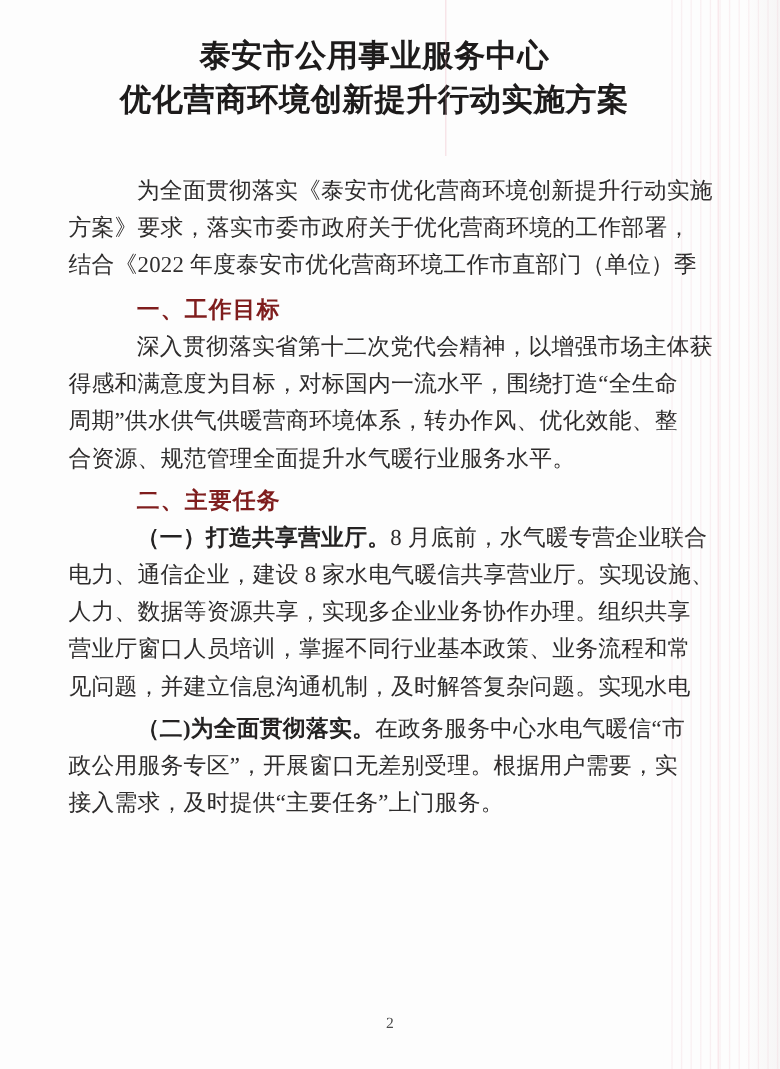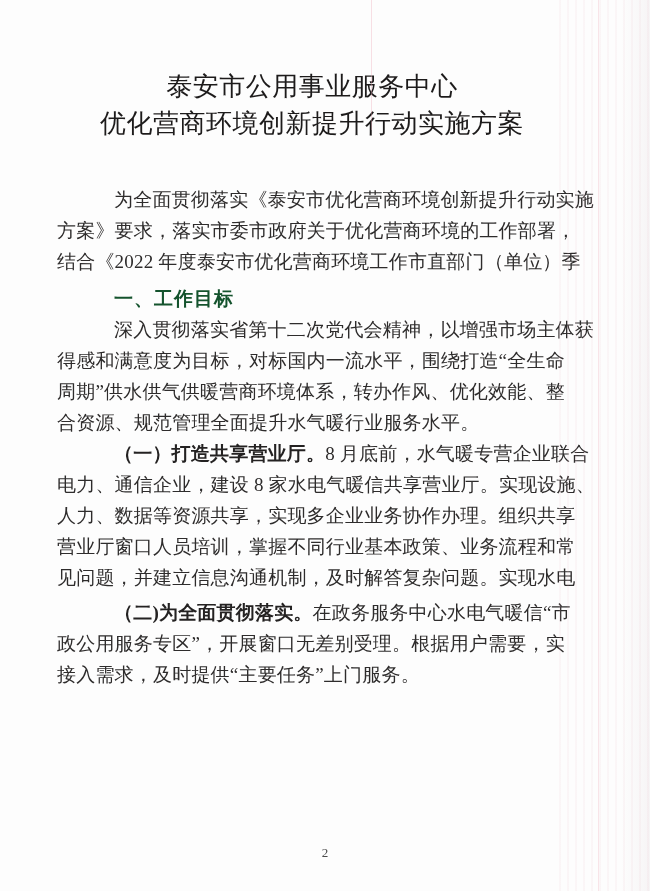--- a/index.html
+++ b/index.html
@@ -45,24 +45,24 @@
   .artifact-line-b {
     position: absolute;
     left: 598px;
     top: 0;
     width: 1px;
     height: 100%;
     background: rgba(236,165,180,0.28);
     pointer-events: none;
   }
   .doc-title {
-    padding-top: 68px;
+    padding-top: 28px;
     padding-right: 26px;
     text-align: center;
-    font-weight: normal;
+    font-weight: bold;
     font-size: 26px;
     line-height: 37px;
     color: #1d1b1b;
     letter-spacing: 0.5px;
   }
   .doc-body {
     margin-top: 42px;
     padding-left: 57px;
     padding-right: 30px;
   }
@@ -71,21 +71,21 @@
     line-height: 31px;
     font-size: 19px;
     white-space: nowrap;
     letter-spacing: 0.2px;
   }
   .indent { padding-left: 57px; }
   .heading {
     font-weight: bold;
     font-family: "Liberation Sans", "DejaVu Sans", sans-serif;
     letter-spacing: 1px;
-    color: #14532d;
+    color: #7f1d1d;
   }
   .sp4 { margin-top: 6px; }
   .sp3 { margin-top: 4px; }
   .lead { font-weight: bold; color: #242222; }
   .page-number {
     position: absolute;
     top: 845px;
     left: 0;
     width: 650px;
     text-align: center;
@@ -113,20 +113,21 @@
     <div class="line">方案》要求，落实市委市政府关于优化营商环境的工作部署，</div>
     <div class="line">结合《2022 年度泰安市优化营商环境工作市直部门（单位）季</div>
 
     <div class="line indent heading sp4">一、工作目标</div>
 
     <div class="line indent">深入贯彻落实省第十二次党代会精神，以增强市场主体获</div>
     <div class="line">得感和满意度为目标，对标国内一流水平，围绕打造“全生命</div>
     <div class="line">周期”供水供气供暖营商环境体系，转办作风、优化效能、整</div>
     <div class="line">合资源、规范管理全面提升水气暖行业服务水平。</div>
 
+    <div class="line indent heading sp3">二、主要任务</div>
 
     <div class="line indent">
       <span class="lead">（一）打造共享营业厅。</span><span>8 月底前，水气暖专营企业联合</span>
     </div>
     <div class="line">电力、通信企业，建设 8 家水电气暖信共享营业厅。实现设施、</div>
     <div class="line">人力、数据等资源共享，实现多企业业务协作办理。组织共享</div>
     <div class="line">营业厅窗口人员培训，掌握不同行业基本政策、业务流程和常</div>
     <div class="line">见问题，并建立信息沟通机制，及时解答复杂问题。实现水电</div>
 
     <div class="line indent sp3">

